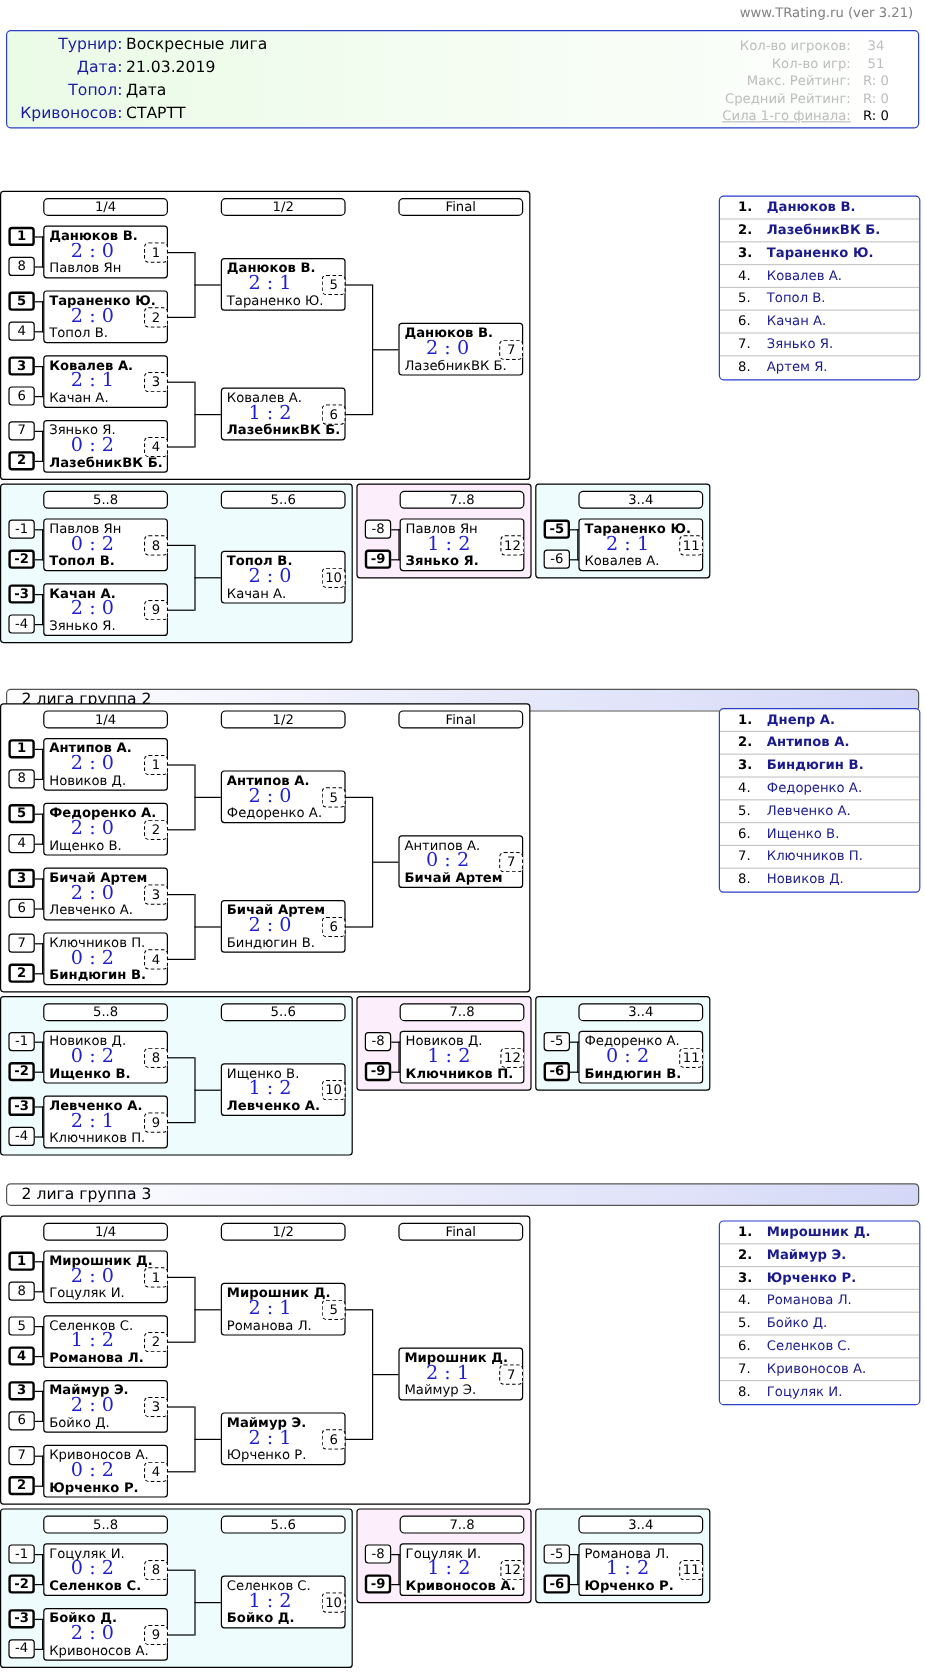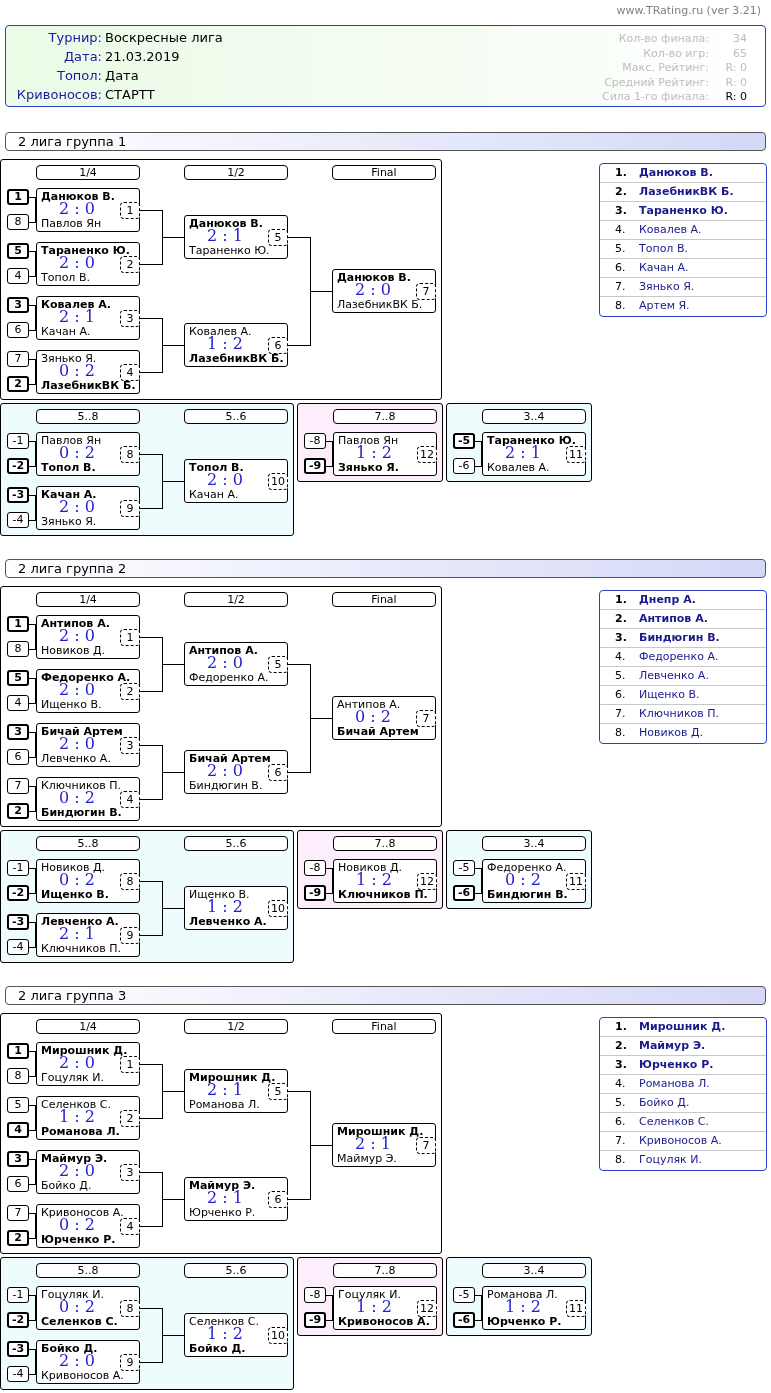--- a/index.html
+++ b/index.html
@@ -4,21 +4,21 @@
 <style>
   * { box-sizing: border-box; margin: 0; padding: 0; }
   body { width: 771px; height: 1393px; background: #ffffff; font-family: "DejaVu Sans", sans-serif; font-size: 11px; color: #000; position: relative; overflow: hidden; }
   .abs { position: absolute; }
   .site { left: 0; top: 4px; width: 761px; text-align: right; color: #808080; font-size: 11px; }
   .hdr { left: 5px; top: 25px; width: 761px; height: 82px; border: 1px solid #2b3fc9; border-radius: 4px; background: linear-gradient(90deg, #eafbe6 0%, #f6fdf4 60%, #ffffff 100%); }
   .hdr-row { position: absolute; left: 0; height: 19px; font-size: 13px; }
   .hdr-lbl { position: absolute; right: 0; width: 96px; text-align: right; color: #1a1aa0; }
   .hdr-val { position: absolute; left: 99px; white-space: nowrap; color: #000; }
   .stat { position: absolute; right: 18px; height: 15px; font-size: 11px; color: #bdbdbd; white-space: nowrap; text-align: right; }
-  .stat .sv { display: inline-block; width: 34px; text-align: right; margin-left: 4px; }
+  .stat .sv { display: inline-block; width: 34px; text-align: center; margin-left: 4px; }
   .stat.dark .sv { color: #000; }
   .sec-title { left: 5px; width: 761px; height: 19px; border: 1px solid #555; border-radius: 4px; background: linear-gradient(90deg, #ffffff 0%, #e9ebfb 50%, #d4d8f6 100%); font-size: 13px; padding-left: 12px; line-height: 17px; }
   .panel { border: 1px solid #000; border-radius: 3px; }
   .panel.main { background: #fff; }
   .panel.cyan { background: #effcfd; }
   .panel.pink { background: #fdeefb; }
   .rlabel { position: absolute; height: 15px; border: 1px solid #000; border-radius: 4px; text-align: center; font-size: 11px; line-height: 13px; background: #fff; }
   .seed { position: absolute; width: 22px; height: 16px; border: 1px solid #000; border-radius: 3px; background: #fff; text-align: center; font-size: 11px; line-height: 14px; }
   .seed.b { font-weight: bold; border-width: 2px; line-height: 12px; }
   .stub { position: absolute; height: 1px; width: 13px; background: #000; }
@@ -52,30 +52,29 @@
   </div>
   <div class="hdr-row" style="top:42px;width:96px;">
     <span class="hdr-lbl">Топол:</span>
     <span class="hdr-val">Дата</span>
   </div>
   <div class="hdr-row" style="top:61px;width:96px;">
     <span class="hdr-lbl">Кривоносов:</span>
     <span class="hdr-val">СТАРТТ</span>
   </div>
 
-  <div class="stat" style="top:6px;"><span>Кол-во финала:</span><span class="sv">34</span></div>
-  <div class="stat" style="top:21px;"><span>Кол-во игр:</span><span class="sv">65</span></div>
+  <div class="stat" style="top:6px;"><span>Кол-во игроков:</span><span class="sv">34</span></div>
+  <div class="stat" style="top:21px;"><span>Кол-во игр:</span><span class="sv">51</span></div>
   <div class="stat" style="top:35px;"><span>Макс. Рейтинг:</span><span class="sv">R:   0</span></div>
   <div class="stat" style="top:50px;"><span>Средний Рейтинг:</span><span class="sv">R:   0</span></div>
-  <div class="stat dark" style="top:64px;"><span>Сила 1-го финала:</span><span class="sv">R:   0</span></div>
+  <div class="stat dark" style="top:64px;text-decoration:underline;"><span>Сила 1-го финала:</span><span class="sv">R:   0</span></div>
 </div>
 
 <div id="groups">
     <div class="abs" style="left:0;top:0px;width:771px;height:427px;">
-      <div class="abs sec-title" style="top:132px;">2 лига группа 1</div>
       <div class="abs panel main" style="left:0;top:159px;width:442px;height:241px;">
         <div class="rlabel" style="left:35px;top:5px;width:104px;">1/4</div>
         <div class="rlabel" style="left:183px;top:5px;width:104px;">1/2</div>
         <div class="rlabel" style="left:331px;top:5px;width:104px;">Final</div>
         <div class="seed b" style="left:6px;top:29px;">1</div>
         <div class="stub" style="left:28px;top:37px;"></div>
         <div class="seed" style="left:6px;top:54px;">8</div>
         <div class="stub" style="left:28px;top:62px;"></div>
         <div class="line" style="left:34px;top:37px;width:1px;height:26px;"></div>
         <div class="match" style="left:35px;top:28px;">
@@ -241,21 +240,21 @@
           <span class="pl">7.</span>
           <span class="nm">Зянько Я.</span>
         </div>
         <div class="srow">
           <span class="pl">8.</span>
           <span class="nm">Артем Я.</span>
         </div>
       </div>
     </div>
     <div class="abs" style="left:0;top:427px;width:771px;height:427px;">
-      <div class="abs sec-title" style="top:132px;">2 лига группа 2</div>
+      <div class="abs sec-title" style="top:147px;">2 лига группа 2</div>
       <div class="abs panel main" style="left:0;top:159px;width:442px;height:241px;">
         <div class="rlabel" style="left:35px;top:5px;width:104px;">1/4</div>
         <div class="rlabel" style="left:183px;top:5px;width:104px;">1/2</div>
         <div class="rlabel" style="left:331px;top:5px;width:104px;">Final</div>
         <div class="seed b" style="left:6px;top:29px;">1</div>
         <div class="stub" style="left:28px;top:37px;"></div>
         <div class="seed" style="left:6px;top:54px;">8</div>
         <div class="stub" style="left:28px;top:62px;"></div>
         <div class="line" style="left:34px;top:37px;width:1px;height:26px;"></div>
         <div class="match" style="left:35px;top:28px;">

